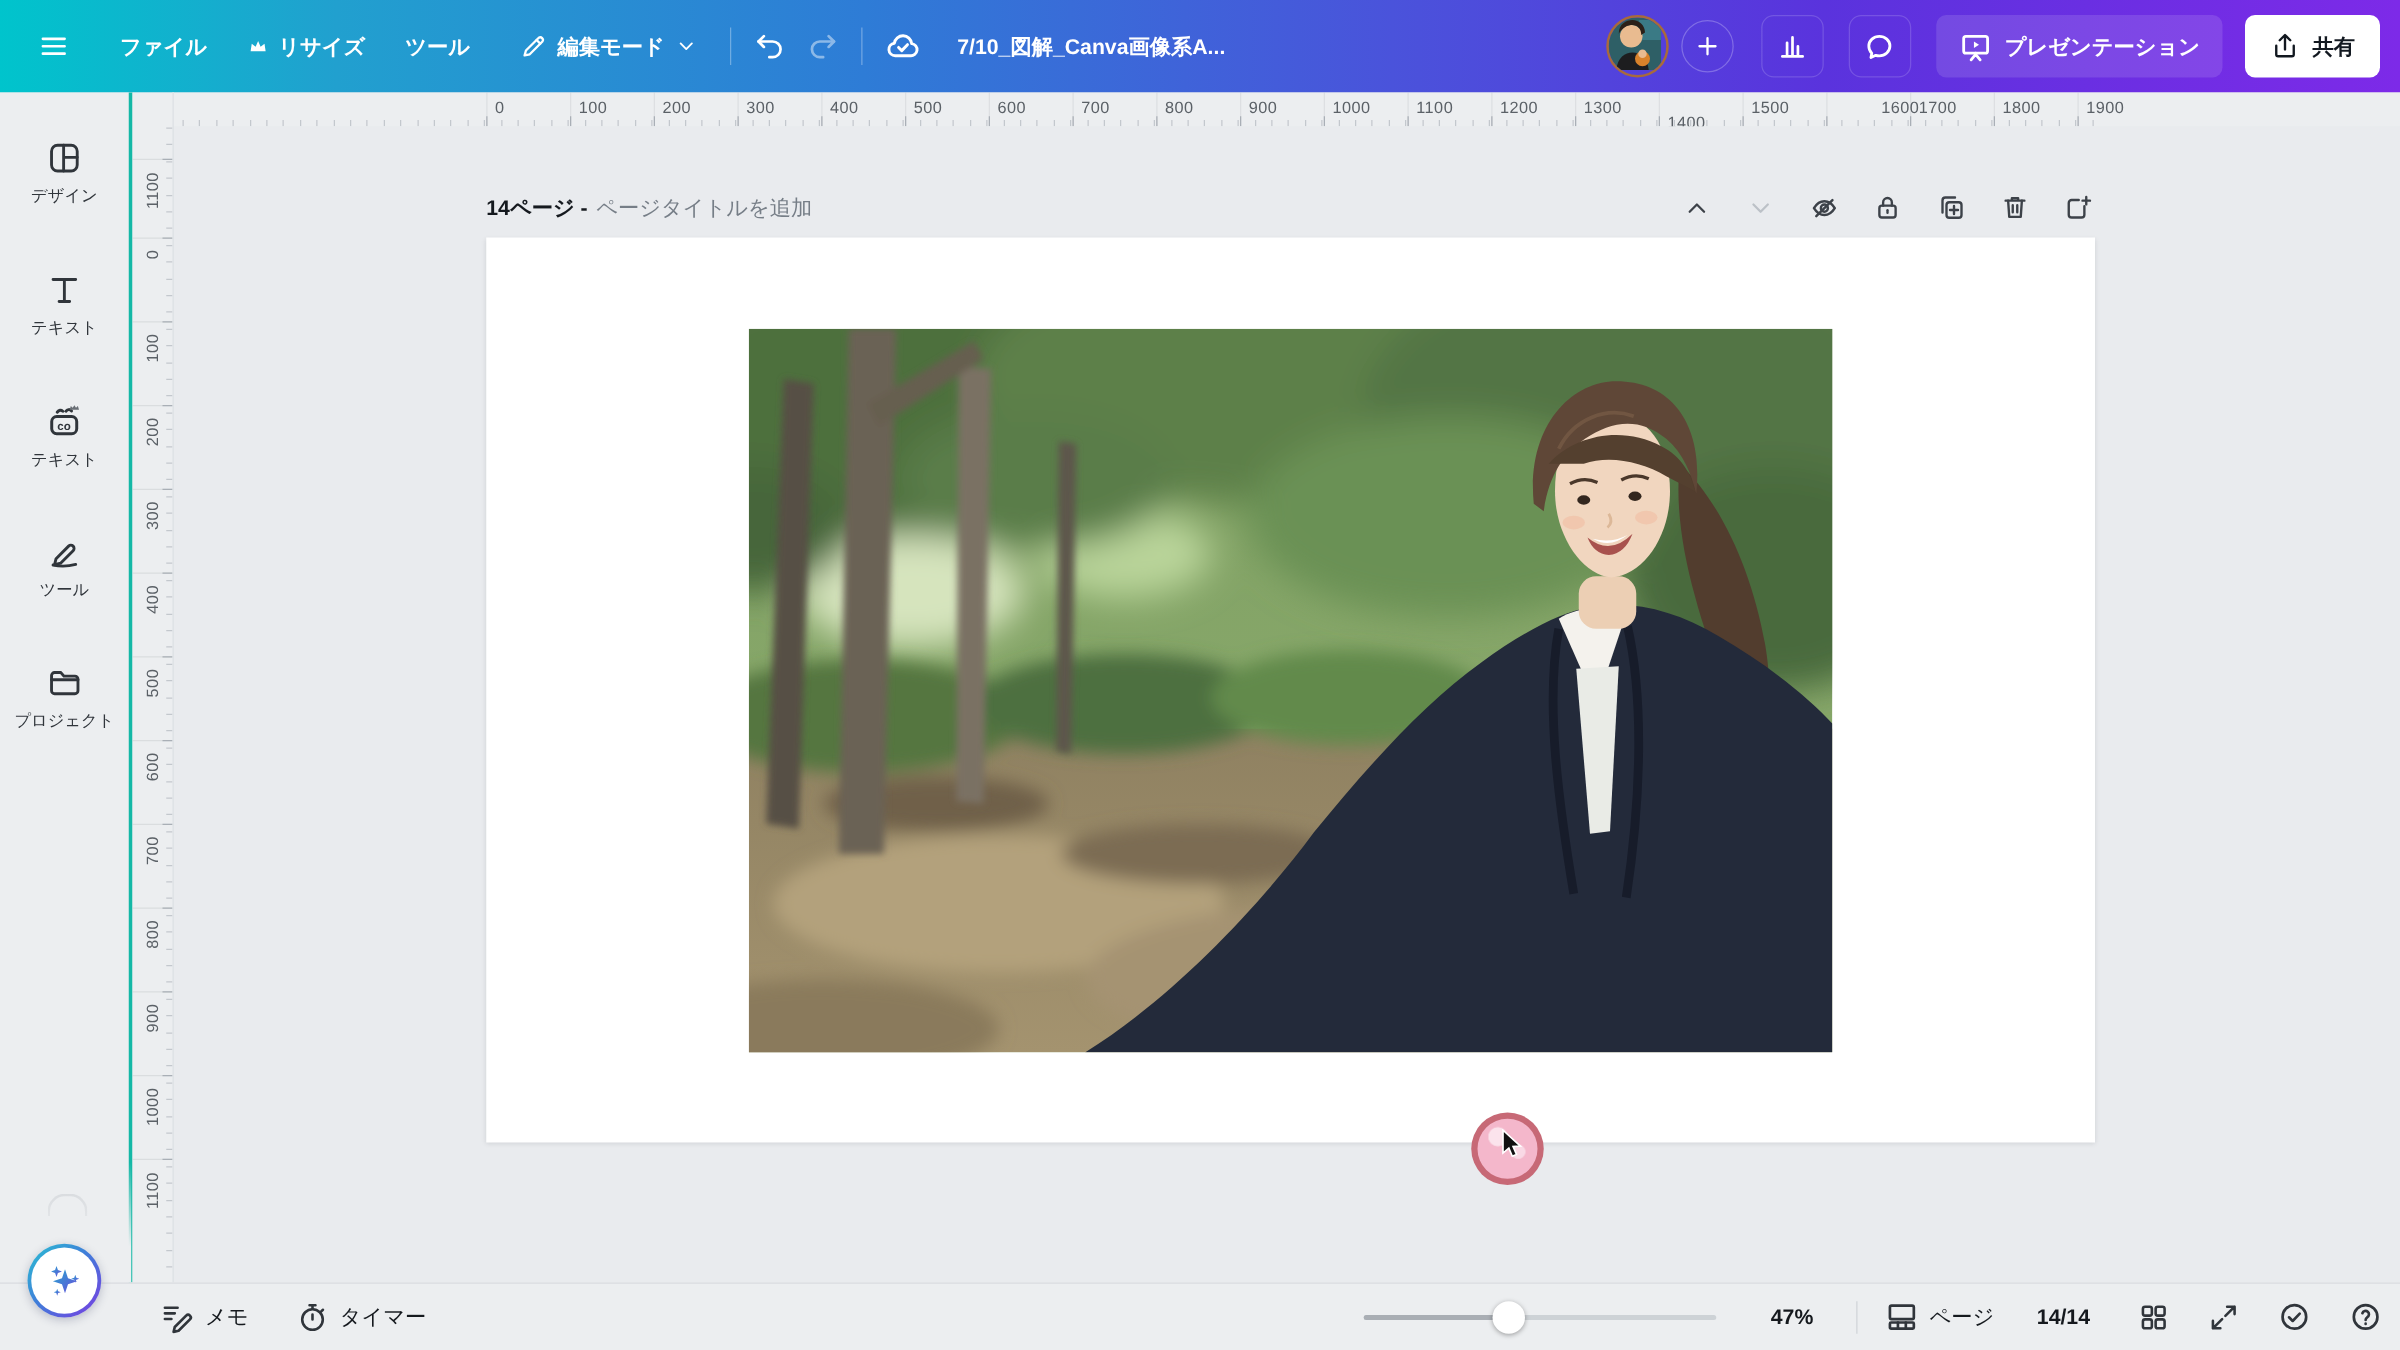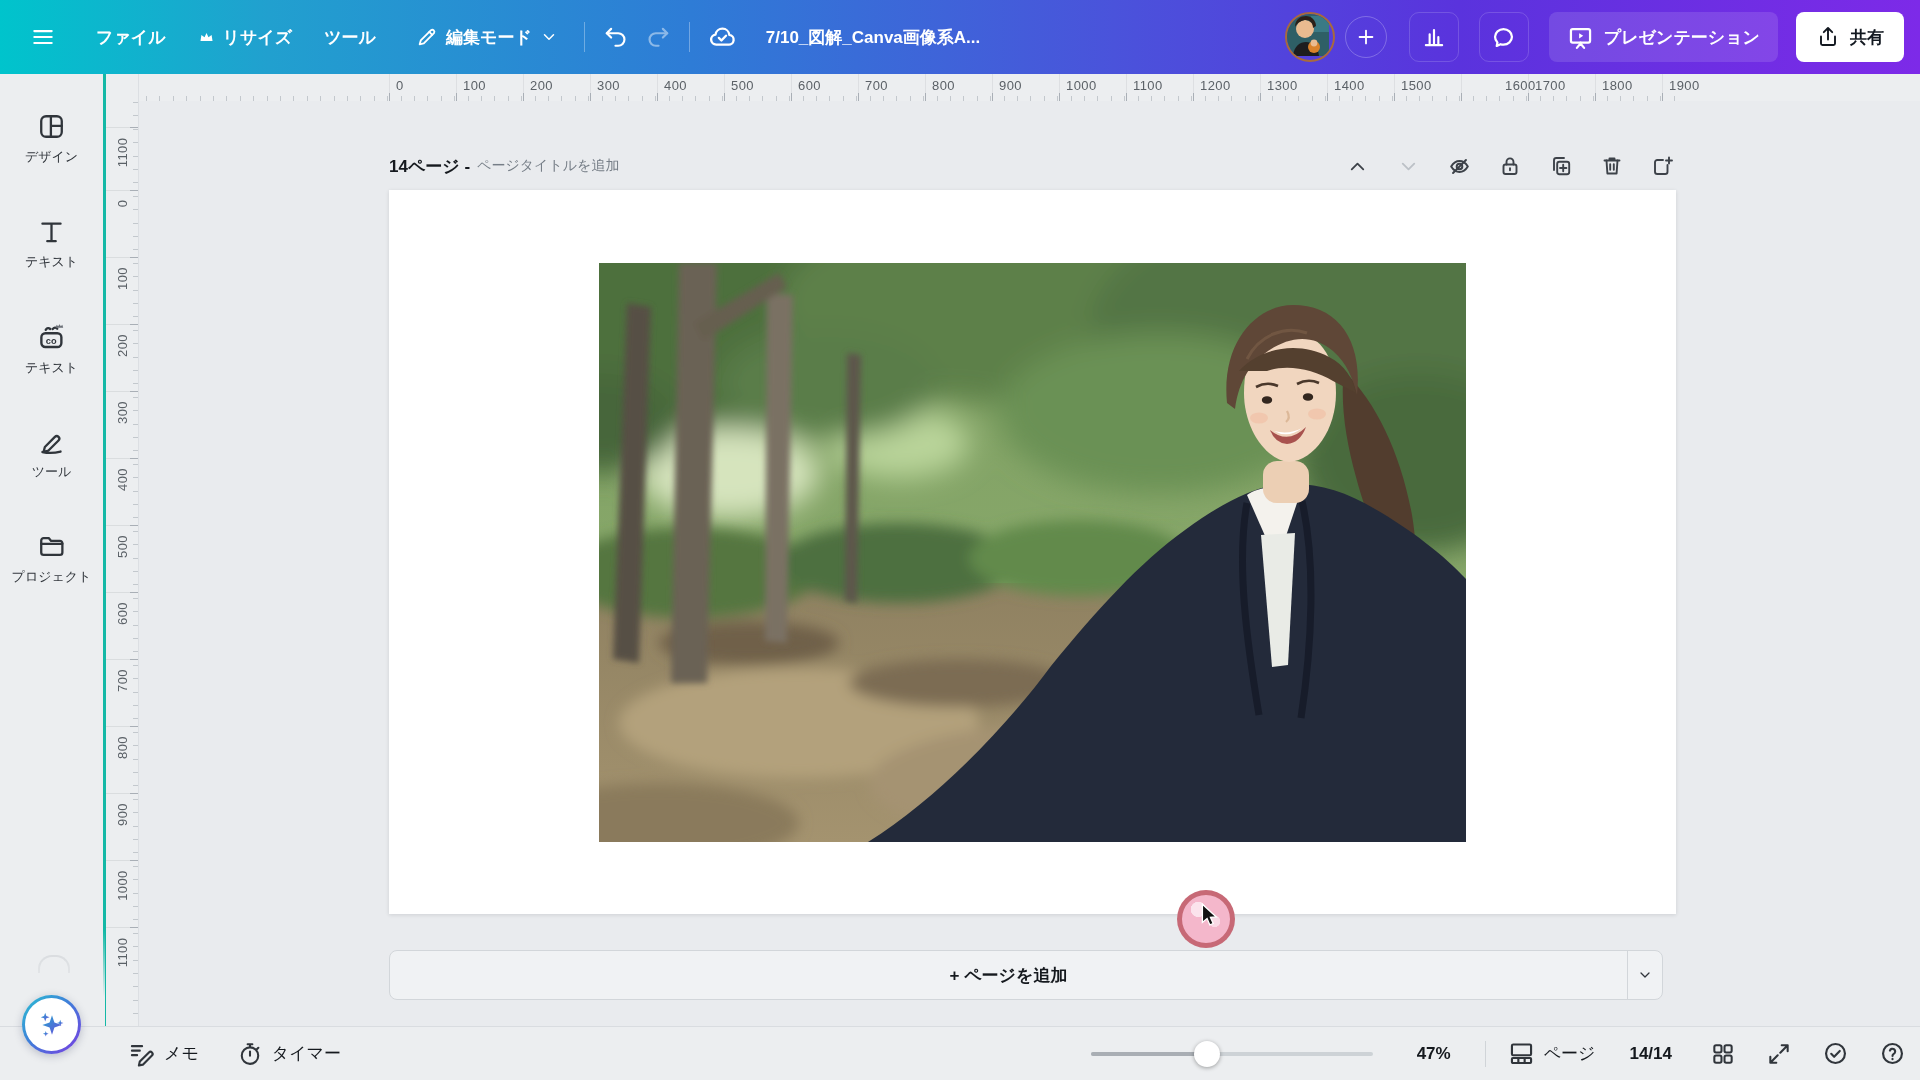--- a/index.html
+++ b/index.html
@@ -44,21 +44,21 @@
   .h-minor{position:absolute;bottom:0;width:1px;height:5px;background:#c3c8cd;}
   .h-major{position:absolute;bottom:0;width:1px;height:8px;background:#a9afb6;}
   .h-sep{position:absolute;top:0;width:1px;height:27px;background:rgba(90,96,104,.10);}
   .v-minor{position:absolute;right:0;height:1px;width:5px;background:#c3c8cd;}
   .v-major{position:absolute;right:0;height:1px;width:8px;background:#a9afb6;}
   .v-sep{position:absolute;left:0;height:1px;width:32px;background:rgba(90,96,104,.12);}
 
   
   #page-header{left:389px;top:148px;width:1287px;height:36px;display:flex;align-items:center;}
   #page-header .t1{font-size:17px;font-weight:700;color:#15191e;}
-  #page-header .t2{font-size:14px;color:#767e87;margin-left:7px;cursor:text;text-align:right;}
+  #page-header .t2{font-size:17px;color:#767e87;margin-left:7px;cursor:text;text-align:right;}
   #page-controls{margin-left:auto;display:flex;align-items:center;gap:25px;}
   .pc-btn{width:26px;height:26px;display:flex;align-items:center;justify-content:center;cursor:pointer;color:#3d4249;}
   #canvas-page{left:389px;top:190px;width:1287px;height:724px;background:#ffffff;
     box-shadow:0 1px 4px rgba(20,24,30,.12);}
   #photo{left:210px;top:73px;width:867px;height:579px;overflow:hidden;}
 
   
   #add-page-btn{left:389px;top:950px;width:1274px;height:50px;background:#f0f2f4;
     border:1px solid #d2d6da;border-radius:8px;box-sizing:border-box;display:flex;align-items:center;cursor:pointer;}
   #add-page-btn .main{flex:1;text-align:center;font-size:17px;font-weight:600;color:#15191e;}
@@ -418,21 +418,21 @@
       <div class="h-major" style="left: 988px;"></div>
       <span class="h-lab" style="left: 995px;">1100</span>
       <div class="h-sep" style="left: 1055px;"></div>
       <div class="h-major" style="left: 1055px;"></div>
       <span class="h-lab" style="left: 1062px;">1200</span>
       <div class="h-sep" style="left: 1122px;"></div>
       <div class="h-major" style="left: 1122px;"></div>
       <span class="h-lab" style="left: 1129px;">1300</span>
       <div class="h-sep" style="left: 1189px;"></div>
       <div class="h-major" style="left: 1189px;"></div>
-      <span class="h-lab" style="left: 1196px;">1400</span>
+      <span class="h-lab" style="left: 1196px; margin-top: 12px;">1400</span>
       <div class="h-sep" style="left: 1256px;"></div>
       <div class="h-major" style="left: 1256px;"></div>
       <span class="h-lab" style="left: 1263px;">1500</span>
       <div class="h-sep" style="left: 1323px;"></div>
       <div class="h-major" style="left: 1323px;"></div>
       <span class="h-lab" style="left: 1330px; margin-left: 37px;">1600</span>
       <div class="h-sep" style="left: 1390px;"></div>
       <div class="h-major" style="left: 1390px;"></div>
       <span class="h-lab" style="left: 1397px;">1700</span>
       <div class="h-sep" style="left: 1457px;"></div>
@@ -679,30 +679,20 @@
           <path d="M671 167 Q689 182 707 164 Q701 180 688 181 Q676 180 671 167 Z" fill="#a8524e"></path>
           <path d="M675 168 Q689 176 703 165 Q690 172 675 168 Z" fill="#ffffff"></path>
           <ellipse cx="660" cy="155" rx="9" ry="5.5" fill="#f0bba0" opacity=".55"></ellipse>
           <ellipse cx="718" cy="151" rx="9" ry="5.5" fill="#f0bba0" opacity=".55"></ellipse>
           <path d="M648 96 C660 72 686 62 708 70" stroke="#7d604a" stroke-width="3" fill="none" opacity=".6"></path>
         </g>
       </svg>
     </div>
   </div>
 
-  <div id="add-page-btn" class="abs">
-    <div class="main">+ ページを追加</div>
-    <div class="chev">
-      <span>
-          <svg class="ic" width="16" height="16" viewBox="0 0 24 24">
-            <path d="M6 9l6 6 6-6"></path>
-          </svg>
-        </span>
-    </div>
-  </div>
 
   <div id="click-ring" class="abs"></div>
   <div id="cursor" class="abs">
     <svg width="20" height="24" viewBox="0 0 13 20">
         <path d="M1 1 L1 16.2 L4.9 12.9 L7.2 18.3 L10 17.1 L7.7 11.9 L12.6 11.6 Z" fill="#111" stroke="#fff" stroke-width="1.1"></path>
       </svg>
   </div>
 
   <div id="footer" class="abs">
     <div class="ft-item" style="margin-left:128px">

